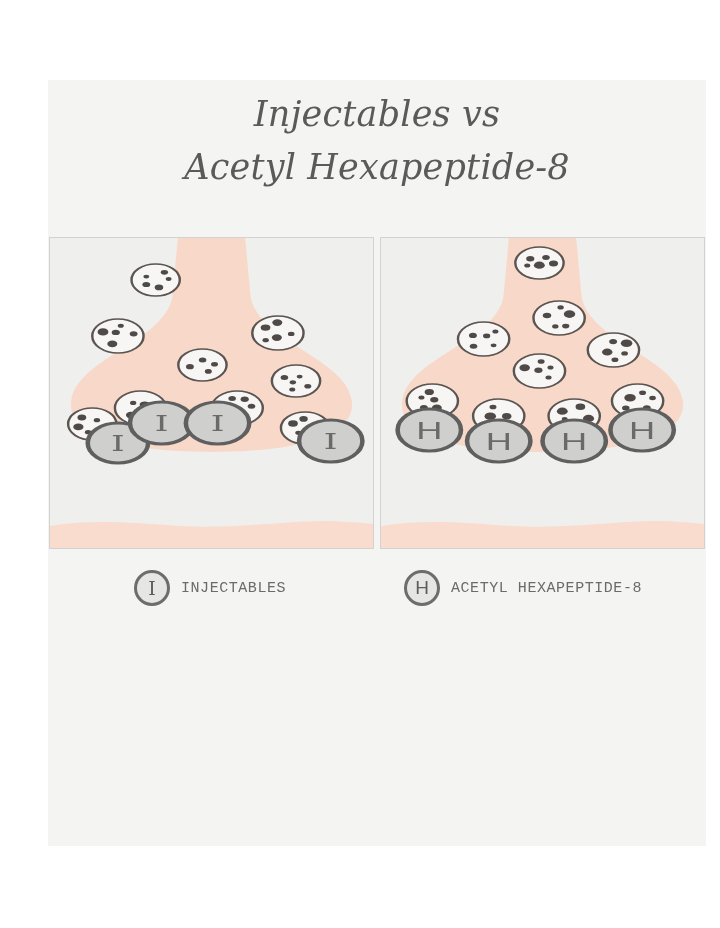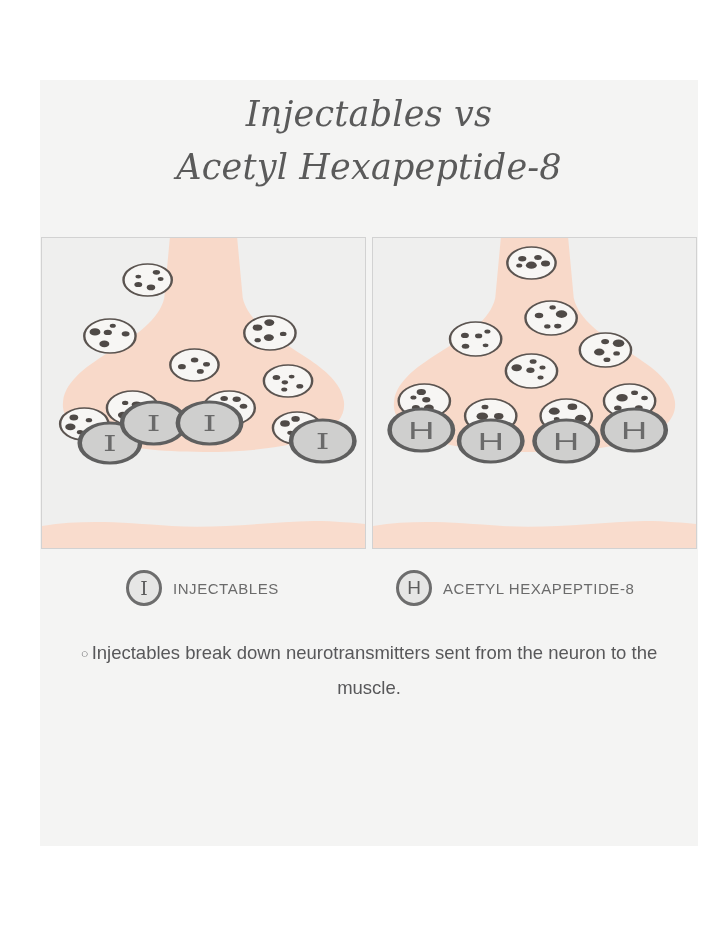--- a/index.html
+++ b/index.html
@@ -10,21 +10,21 @@
   body {
     width: 720px;
     height: 928px;
     overflow: hidden;
     font-family: "Liberation Sans", sans-serif;
     -webkit-font-smoothing: antialiased;
   }
 
   #infographic {
     position: absolute;
-    left: 40px;
+    left: 48px;
     top: 80px;
     width: 658px;
     height: 766px;
     background: #f4f4f3;
   }
 
   
   .title-block {
     position: absolute;
     left: 0;
@@ -93,21 +93,21 @@
   .legend-badge.serif-i {
     font-family: "DejaVu Serif", "Liberation Serif", serif;
     font-size: 19px;
   }
   .legend-badge.sans-h {
     font-family: "Liberation Sans", sans-serif;
     font-size: 19px;
     font-weight: 400;
   }
   .legend-label {
-    font-family: Liberation Sans, sans-serif;
+    font-family: Liberation Mono, monospace;
     font-size: 15px;
     letter-spacing: 0.55px;
     color: #6b6b6b;
     white-space: nowrap;
   }
 
   
   .bullets {
     position: absolute;
     left: 24px;
@@ -335,18 +335,15 @@
       <div class="legend-badge serif-i">I</div>
       <div class="legend-label">INJECTABLES</div>
     </div>
     <div class="legend-item right">
       <div class="legend-badge sans-h">H</div>
       <div class="legend-label">ACETYL HEXAPEPTIDE-8</div>
     </div>
   </div>
 
   <div class="bullets">
-    <div class="bullet">
-      <span class="marker">○</span><span>Injectables break down neurotransmitters sent from the neuron to the muscle.</span>
-    </div>
   </div>
 
 </div>
 
 </body></html>

